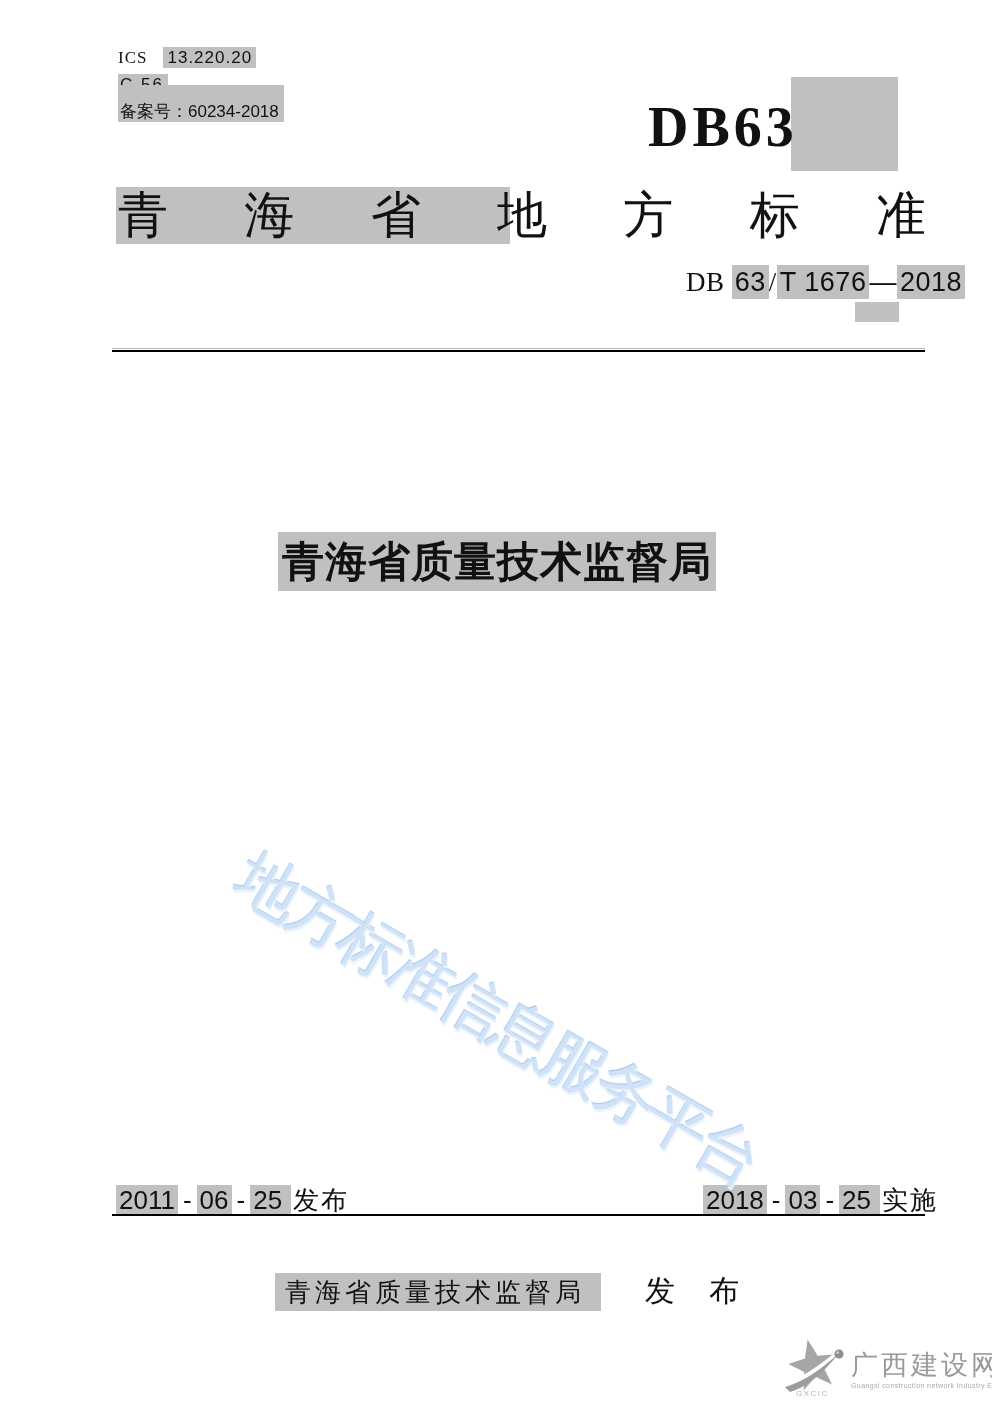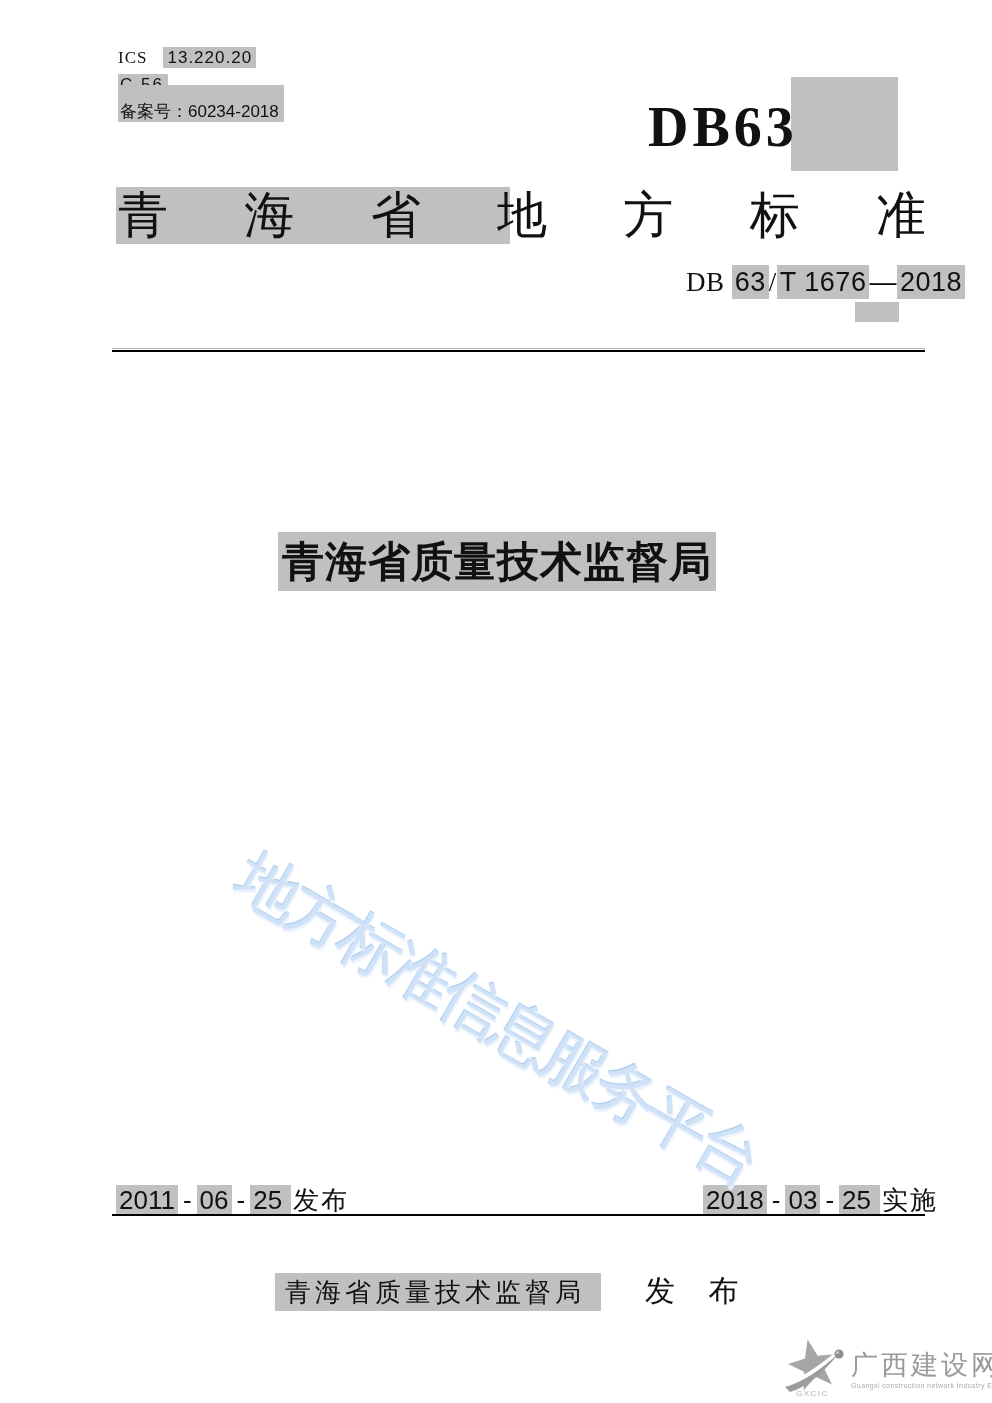--- a/index.html
+++ b/index.html
@@ -77,21 +77,21 @@
   .date-group .day { padding-right:9px; }
   .date-sep { margin:0 5px; }
   .date-suffix { margin-left:2px; letter-spacing:2px; }
 
   
   .publisher-row { position:absolute; left:275px; top:1271px; display:flex; align-items:center; }
   .publisher-box {
     background:#c0c0c0; font-size:26px; line-height:38px;
     padding:0 16px 0 10px; letter-spacing:4px; white-space:nowrap;
   }
-  .publisher-action { margin-left:44px; font-size:30px; letter-spacing:6px; word-spacing:14px; white-space:nowrap;font-family:Liberation Serif, serif; }
+  .publisher-action { margin-left:44px; font-size:30px; letter-spacing:6px; word-spacing:14px; white-space:nowrap; }
 
   
   .site-logo { position:absolute; left:780px; top:1337px; display:flex; align-items:flex-start; }
   .site-logo .logo-text { margin-left:5px; margin-top:14px; }
   .site-name { font-size:27px; line-height:28px; color:#9a9a9a; letter-spacing:3px; white-space:nowrap; }
   .site-tagline { font-size:7px; color:#a9a9a9; letter-spacing:0.4px; margin-top:3px; white-space:nowrap; }
 </style>
 </head>
 <body>
 

